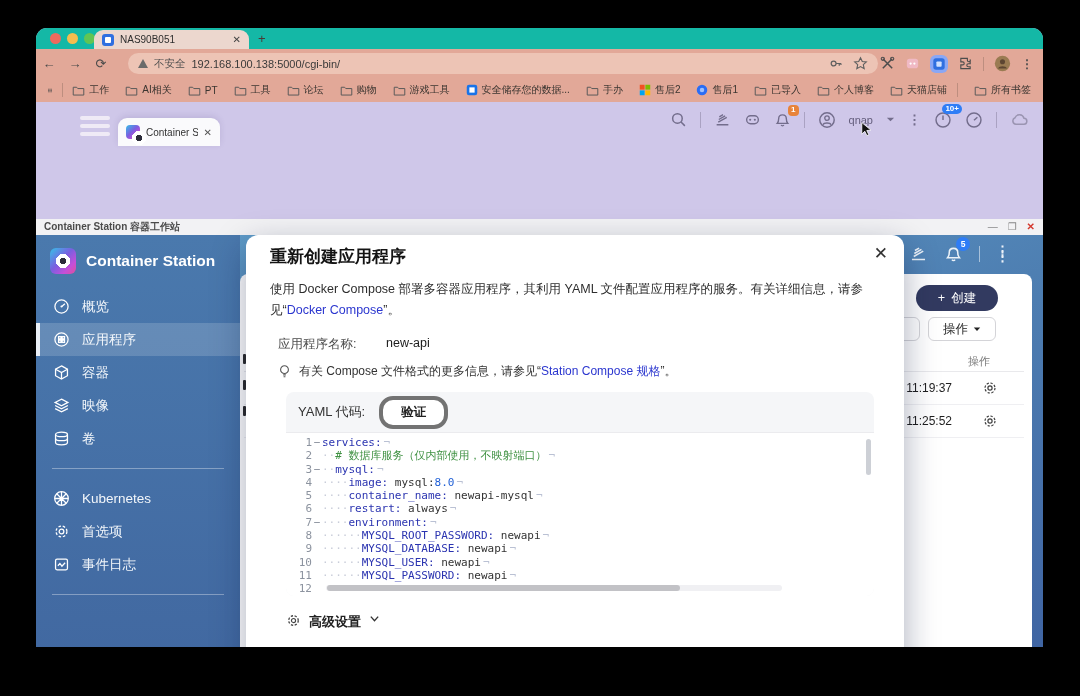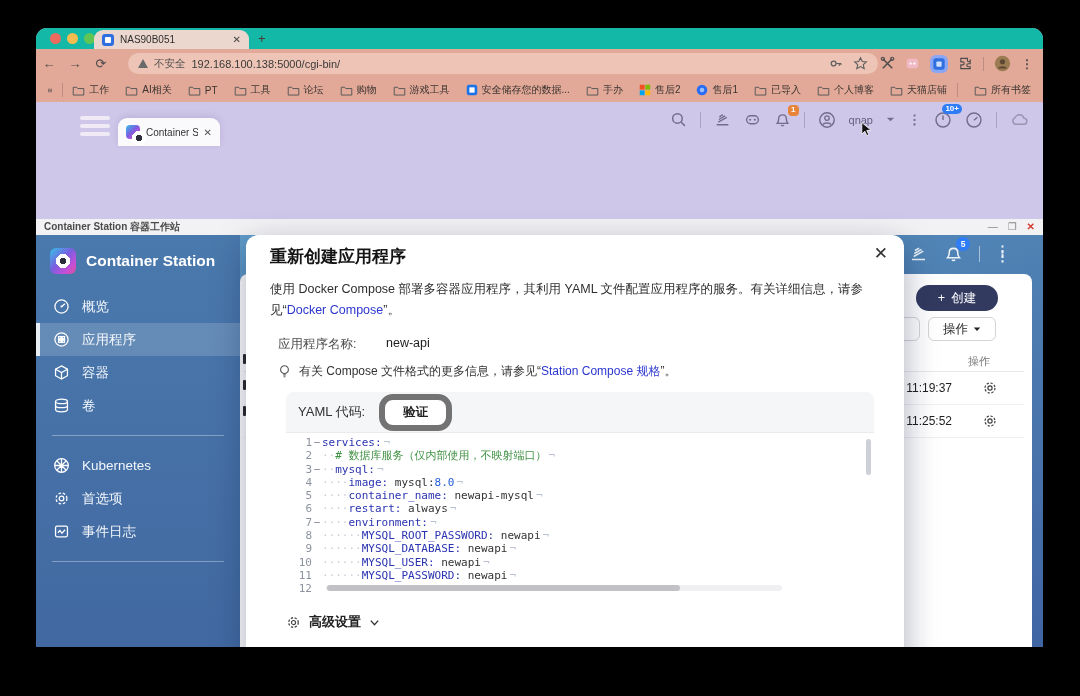--- a/index.html
+++ b/index.html
@@ -103,33 +103,33 @@
   .m-title { position:absolute; left:24px; top:10px; font-size:17px; font-weight:bold; color:#141414; }
   .m-close { position:absolute; right:16px; top:8px; font-size:17px; color:#333; }
   .m-desc { position:absolute; left:24px; top:44px; width:614px; font-size:12.5px; line-height:21px; color:#2e2e2e; }
   .lnk { color:#2b36cf; }
   .m-name-label { position:absolute; left:32px; top:101px; font-size:12.5px; color:#4a4a4a; }
   .m-name-value { position:absolute; left:140px; top:101px; font-size:12.5px; color:#1c1c1c; }
   .m-hint { position:absolute; left:32px; top:128px; display:flex; align-items:center; gap:8px; font-size:12px; color:#333; }
   .yaml-box { position:absolute; left:40px; top:157px; width:588px; height:204px; background:#f5f6f8; border-radius:8px; }
   .yaml-head { height:40px; display:flex; align-items:center; padding-left:12px; gap:14px; }
   .yaml-label { font-size:13px; color:#333; }
-  .validate-btn { border:6px solid #737373; background:#fff; border-radius:14px; padding:4px 18px;
+  .validate-btn { border:4px solid #737373; background:#fff; border-radius:14px; padding:4px 18px;
                   font-size:12.5px; font-weight:bold; color:#222; }
   .codearea { position:absolute; left:0; right:0; top:40px; bottom:0; background:#fff; border-top:1px solid #ebebee;
               border-radius:0 0 8px 8px; overflow:hidden; padding-top:3px; }
   .code-line { display:flex; height:13.3px; font-family:"DejaVu Sans Mono", monospace; font-size:11px; line-height:13.3px; white-space:pre; }
   .cl-num { width:26px; text-align:right; color:#8c939f; flex:none; }
   .cl-fold { width:10px; text-align:center; color:#8c939f; flex:none; }
   .tok-key { color:#2a33b0; } .tok-plain { color:#333; } .tok-num { color:#1f5fd6; }
   .tok-comment { color:#3f9142; } .tok-ws { color:#c9cdd9; } .tok-eol { color:#bac1d4; margin-left:2px; }
   .vscroll { position:absolute; right:3px; top:6px; width:5px; height:36px; background:#cdd0d6; border-radius:3px; }
   .chscroll { position:absolute; left:40px; bottom:5px; width:456px; height:6px; background:#f0f0f3; border-radius:3px; }
   .chthumb { position:absolute; left:1px; top:0; width:353px; height:6px; background:#c2c2c6; border-radius:3px; }
-  .m-advanced { position:absolute; left:40px; top:378px; display:flex; align-items:center; gap:8px; }
+  .m-advanced { position:absolute; left:40px; top:378px; display:flex; align-items:flex-start; gap:8px; }
   .adv-label { font-size:13px; font-weight:bold; color:#222; }
 
   .cursor { position:absolute; left:861px; top:122px; z-index:200; }
 </style>
 </head>
 <body>
 
 <div id="stage">
 
   <div id="browser">
@@ -438,20 +438,30 @@
                   <svg width="17" height="17" viewBox="0 0 16 16" fill="none" stroke="#fff" stroke-width="1.2">
                     <path d="M8 1.8 L13.6 4.9 V11 L8 14.2 L2.4 11 V4.9 Z"></path>
                     <path d="M2.4 4.9 L8 8 L13.6 4.9 M8 8 V14.2"></path>
                   </svg>
                 </span>
                 <span class="nav-label">容器</span>
               </div>
               <div class="nav-item">
                 <span>
                   <svg width="17" height="17" viewBox="0 0 16 16" fill="none" stroke="#fff" stroke-width="1.2">
+                    <path d="M8 2 L14 5.1 L8 8.2 L2 5.1 Z"></path>
+                    <path d="M2 8 L8 11.1 L14 8"></path>
+                    <path d="M2 10.9 L8 14 L14 10.9"></path>
+                  </svg>
+                </span>
+                <span class="nav-label">映像</span>
+              </div>
+              <div class="nav-item">
+                <span>
+                  <svg width="17" height="17" viewBox="0 0 16 16" fill="none" stroke="#fff" stroke-width="1.2">
                     <ellipse cx="8" cy="4.2" rx="5.6" ry="2.1"></ellipse>
                     <path d="M2.4 4.2 V11.8 C2.4 13 4.9 13.9 8 13.9 S13.6 13 13.6 11.8 V4.2"></path>
                     <path d="M2.4 8 C2.4 9.2 4.9 10.1 8 10.1 S13.6 9.2 13.6 8"></path>
                   </svg>
                 </span>
                 <span class="nav-label">卷</span>
               </div>
               <div class="nav-divider"></div>
               <div class="nav-item">
                 <span>

